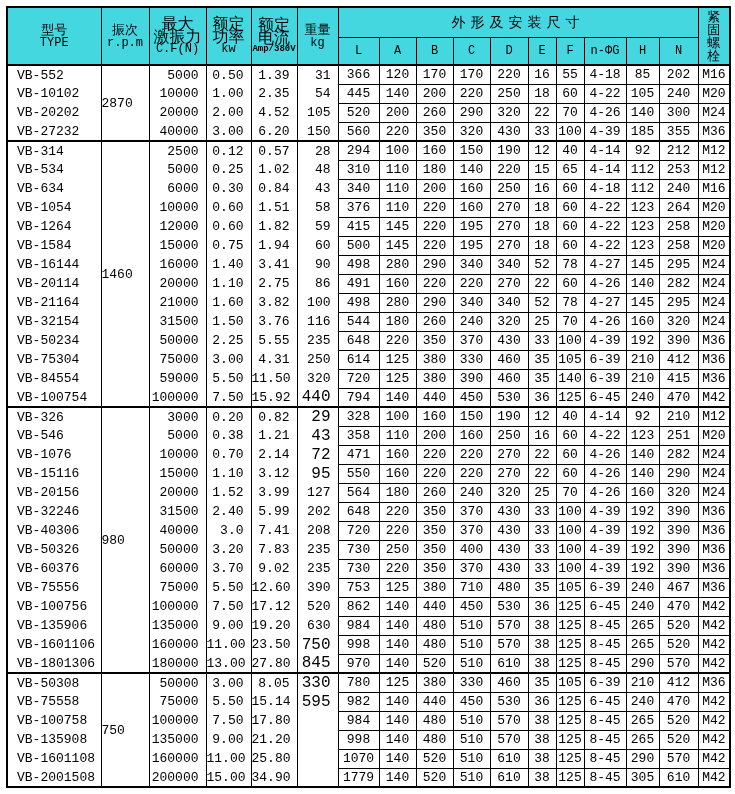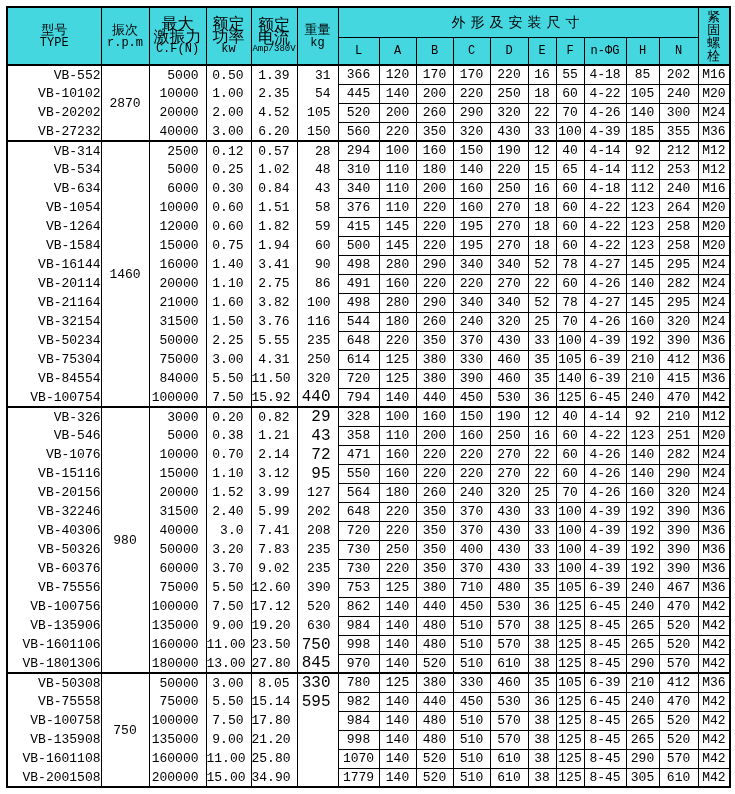--- a/index.html
+++ b/index.html
@@ -26,28 +26,28 @@
     background:#45d7e0;
     font-weight:normal;
     text-align:center;
     padding:0;
   }
   tr.hrow1 th{height:30px}
   tr.hrow2 th{height:28px;font-size:12px}
   .zh{font-family:"Liberation Sans","DejaVu Sans",sans-serif;font-size:13px;line-height:14px}
   .zh.sm{font-size:16px;line-height:13px}
   .en{font-family:"Liberation Mono",monospace;font-size:12px;line-height:12px}
-  .en.tiny{font-size:9px;line-height:10px;font-weight:normal}
+  .en.tiny{font-size:9px;line-height:10px;font-weight:bold}
   .dims-group{letter-spacing:5px;font-size:14px}
   .bolt-head .zh{line-height:13px}
   td{height:19px;font-size:13px;padding:0}
   td.plain{border-top:none;border-bottom:none}
   td.sec{border-top:2px solid #000}
-  td.model{text-align:right;padding-left:9px}
-  td.rpm{text-align:center}
+  td.model{text-align:left;padding-left:9px}
+  td.rpm{text-align:left}
   td.num{text-align:right;padding-right:7px}
   td.ctr{text-align:center}
   td.big{font-size:16px}
 </style>
 </head>
 <body>
 
 <div class="wrap">
   <table>
     <colgroup>
@@ -407,21 +407,21 @@
           <td class="ctr">460</td>
           <td class="ctr">35</td>
           <td class="ctr">105</td>
           <td class="ctr">6-39</td>
           <td class="ctr">210</td>
           <td class="ctr">412</td>
           <td class="ctr">M36</td>
         </tr>
         <tr>
           <td class="plain model">VB-84554</td>
-          <td class="plain num">84000</td>
+          <td class="plain num">59000</td>
           <td class="plain num">5.50</td>
           <td class="plain num">11.50</td>
           <td class="plain num">320</td>
           <td class="ctr">720</td>
           <td class="ctr">125</td>
           <td class="ctr">380</td>
           <td class="ctr">390</td>
           <td class="ctr">460</td>
           <td class="ctr">35</td>
           <td class="ctr">140</td>

